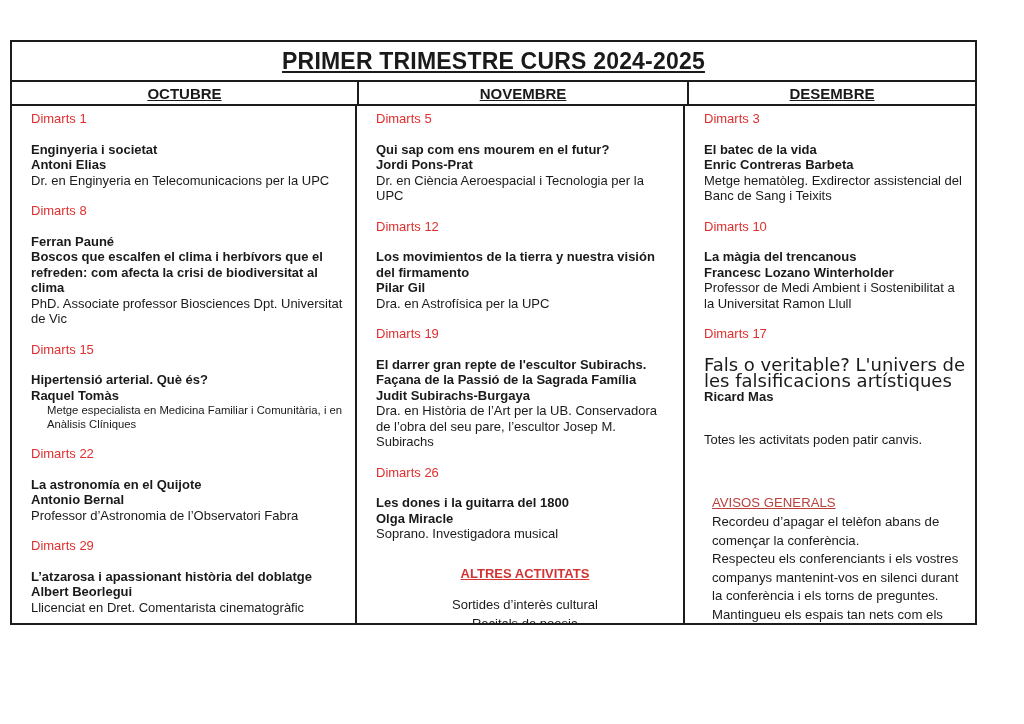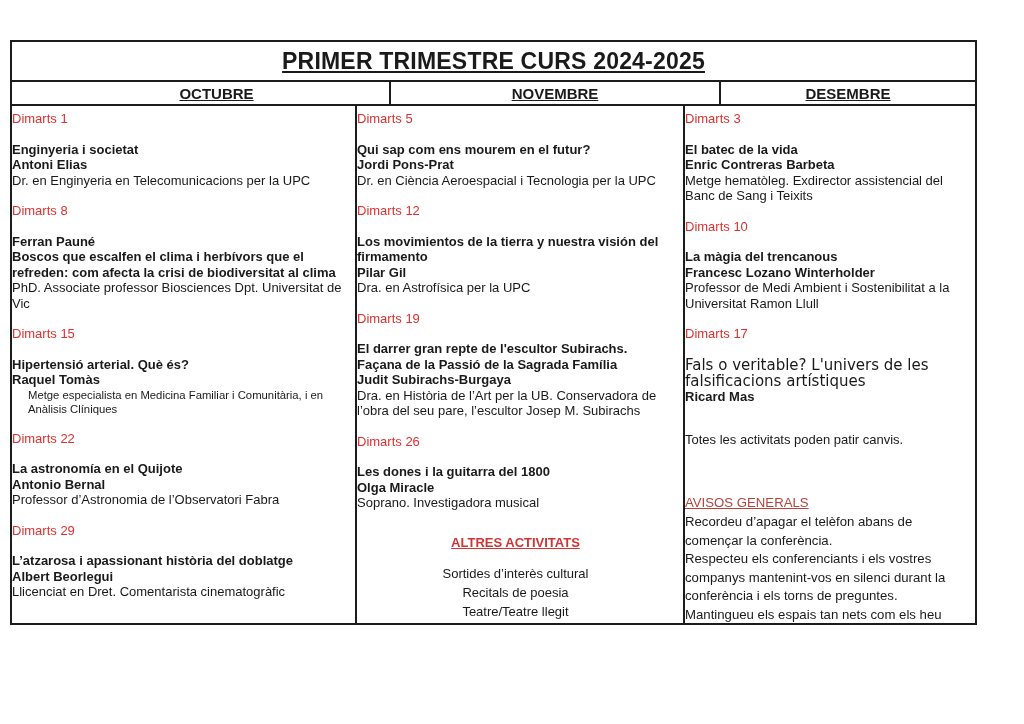--- a/index.html
+++ b/index.html
@@ -15,46 +15,46 @@
   .title-cell{
     height:38px;display:flex;align-items:center;justify-content:center;
     border-bottom:2px solid #1c1c1c;
   }
   .doc-title{
     font-size:23px;font-weight:bold;letter-spacing:0.2px;
     text-decoration:underline;
   }
   .months-row{display:flex;border-bottom:2px solid #1c1c1c;}
   .body-row{display:flex;}
-  .col-1{width:345px;flex:0 0 345px;padding-left:32px;}
+  .col-1{width:345px;flex:0 0 345px;}
   .col-2{width:328px;flex:0 0 328px;}
   .col-3{flex:1 1 auto;}
   .month-cell{
     height:22px;display:flex;align-items:center;justify-content:center;
     font-weight:bold;font-size:15px;
   }
   .month-cell span{text-decoration:underline;}
   .border-r{border-right:2px solid #1c1c1c;}
   .body-cell{
-    height:517px;box-sizing:border-box;padding:5px 9px 0 0;
+    height:517px;box-sizing:border-box;padding:5px 9px 0 19px;
     font-size:13px;line-height:15.5px;overflow:hidden;
   }
   .date{
     color:#e02f2f;margin:0 0 15px 0;
   }
   .event{margin:0 0 15px 0;}
   .bold{font-weight:bold;}
   .desc-small{font-size:11.3px;line-height:14px;margin-left:16px;}
-  .alt-font{font-family:"DejaVu Sans",sans-serif;font-size:15px;line-height:16px;}
+  .alt-font{font-family:"DejaVu Sans",sans-serif;font-size:18px;line-height:16px;}
   .centered-block{text-align:center;margin-top:22px;line-height:19px;font-size:13px;}
   .extra-heading{
     color:#d23434;font-weight:bold;text-decoration:underline;margin-bottom:12px;
   }
   .note-line{margin-top:28px;margin-bottom:0;}
-  .avisos{margin-top:46px;font-size:13.2px;line-height:18.5px;}
+  .avisos{margin-top:46px;font-size:13.2px;line-height:18.5px;margin-left:8px;}
   .avisos-heading{
     color:#b8423e;text-decoration:underline;margin-bottom:1px;
   }
 </style>
 </head>
 <body>
 
 <div class="page">
   <div class="doc-table">
 

